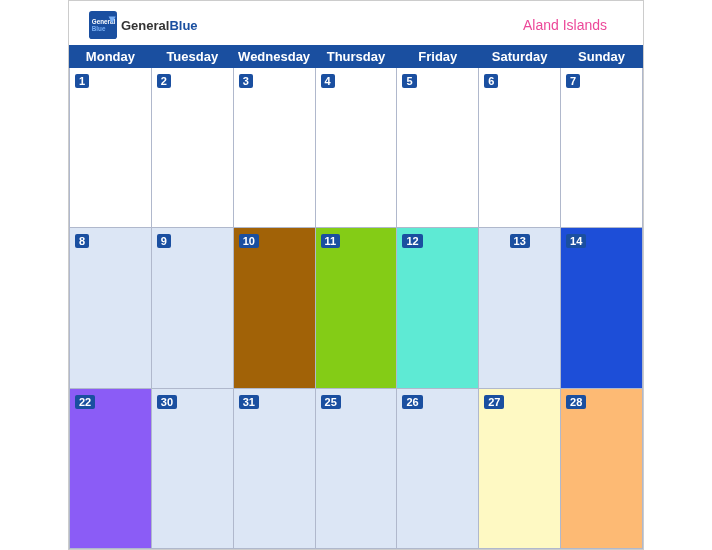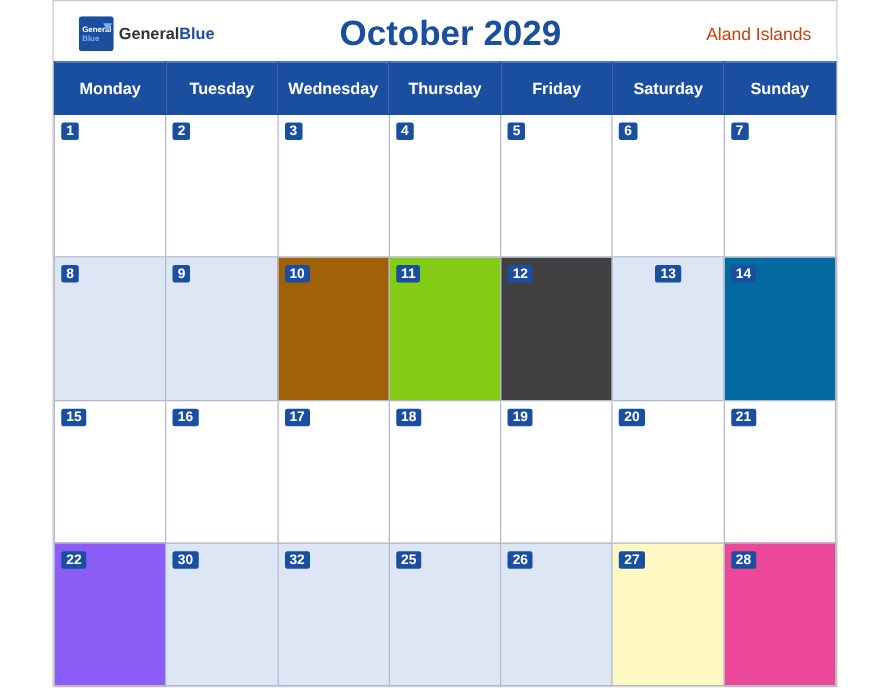--- a/index.html
+++ b/index.html
@@ -6,21 +6,21 @@
     body {
       font-family: Arial, sans-serif;
       background: #fff;
       width: 712px;
       height: 550px;
       display: flex;
       flex-direction: column;
       align-items: center;
     }
     .calendar-wrapper {
-      width: 628px;
+      width: 576px;
       height: 550px;
       background: #fff;
       border: 1px solid #ccc;
       display: flex;
       flex-direction: column;
     }
     .header {
       display: flex;
       align-items: center;
       justify-content: space-between;
@@ -46,34 +46,33 @@
       height: 28px;
     }
     .month-title {
       font-size: 28px;
       font-weight: bold;
       color: #1a4fa0;
       text-align: center;
     }
     .region-label {
       font-size: 14px;
-      color: #c2410c;
-      text-align: right;
+      color: #ec4899;
       min-width: 100px;
     }
     .calendar-table {
       width: 100%;
       border-collapse: collapse;
       flex: 1;
     }
     .calendar-table th {
       background-color: #1a4fa0;
       color: #fff;
       text-align: center;
-      padding: 13px 4px;
+      padding: 3px 4px;
       font-size: 13px;
       font-weight: bold;
       border: 1px solid #1a4fa0;
     }
     .calendar-table td {
       border: 1px solid #b0b8cc;
       vertical-align: top;
       width: calc(100% / 7);
       height: 72px;
       padding: 3px 5px;
@@ -98,21 +97,20 @@
       <svg class="logo-icon" viewBox="0 0 40 40" xmlns="http://www.w3.org/2000/svg">
         <rect width="40" height="40" rx="4" fill="#1a4fa0"></rect>
         <text x="4" y="18" font-size="9" fill="white" font-family="Arial" font-weight="bold">General</text>
         <text x="4" y="28" font-size="9" fill="#7ab0f5" font-family="Arial" font-weight="bold">Blue</text>
         <polygon points="28,8 38,8 33,18" fill="#7ab0f5"></polygon>
       </svg>
       <div>
         <span class="logo-text-general">General</span><span class="logo-text-blue">Blue</span>
       </div>
     </div>
-    <div class="month-title">October 2029</div>
     <div class="region-label">Aland Islands</div>
   </div>
 
   <table class="calendar-table">
     <thead>
       <tr>
         <th>Monday</th>
         <th>Tuesday</th>
         <th>Wednesday</th>
         <th>Thursday</th>
@@ -129,37 +127,28 @@
           <td><span class="day-number">4</span></td>
           <td><span class="day-number">5</span></td>
           <td><span class="day-number">6</span></td>
           <td><span class="day-number">7</span></td>
         </tr>
         <tr>
           <td style="background-color: rgb(220, 230, 245);"><span class="day-number">8</span></td>
           <td style="background-color: rgb(220, 230, 245);"><span class="day-number">9</span></td>
           <td style="background-color: #a16207;"><span class="day-number">10</span></td>
           <td style="background-color: #84cc16;"><span class="day-number">11</span></td>
-          <td style="background-color: #404040; margin-top: 10px;"><span class="day-number">12</span></td>
+          <td style="background-color: #5eead4; margin-top: 10px;"><span class="day-number">12</span></td>
           <td style="background-color: rgb(220, 230, 245); text-align: center;"><span class="day-number">13</span></td>
-          <td style="background-color: #0369a1;"><span class="day-number">14</span></td>
-        </tr>
-        <tr>
-          <td><span class="day-number">15</span></td>
-          <td><span class="day-number">16</span></td>
-          <td><span class="day-number">17</span></td>
-          <td><span class="day-number">18</span></td>
-          <td><span class="day-number">19</span></td>
-          <td><span class="day-number">20</span></td>
-          <td><span class="day-number">21</span></td>
+          <td style="background-color: #1d4ed8;"><span class="day-number">14</span></td>
         </tr>
         <tr>
           <td style="background-color: #8b5cf6;"><span class="day-number">22</span></td>
           <td style="background-color: rgb(220, 230, 245);"><span class="day-number">30</span></td>
-          <td style="background-color: rgb(220, 230, 245);"><span class="day-number">32</span></td>
+          <td style="background-color: rgb(220, 230, 245);"><span class="day-number">31</span></td>
           <td style="background-color: rgb(220, 230, 245); margin-top: 40px;"><span class="day-number">25</span></td>
           <td style="background-color: rgb(220, 230, 245);"><span class="day-number">26</span></td>
           <td style="background-color: #fef9c3; text-decoration: underline;"><span class="day-number">27</span></td>
-          <td style="background-color: #ec4899;"><span class="day-number">28</span></td>
+          <td style="background-color: #fdba74;"><span class="day-number">28</span></td>
         </tr>
       </tbody>
   </table>
 </div>
 
 </body></html>

